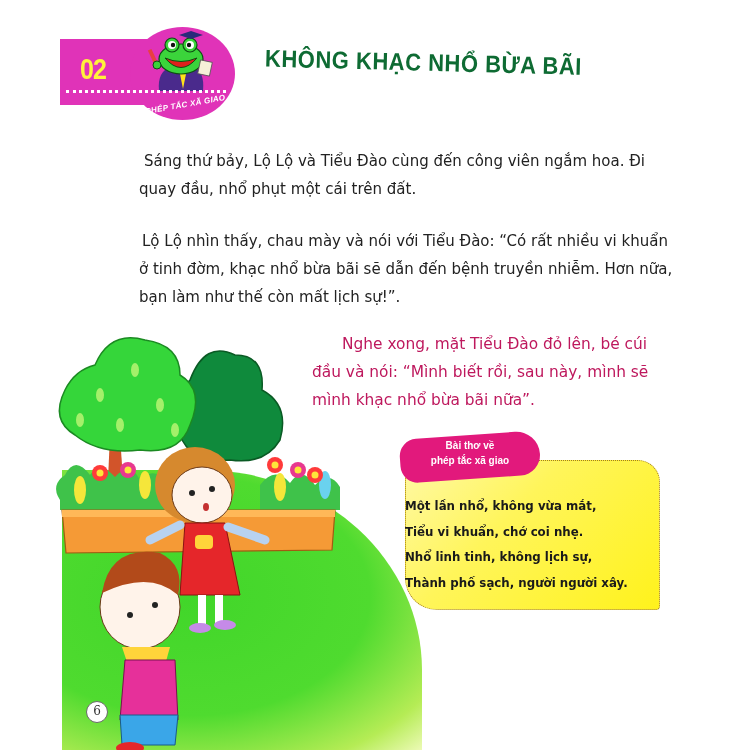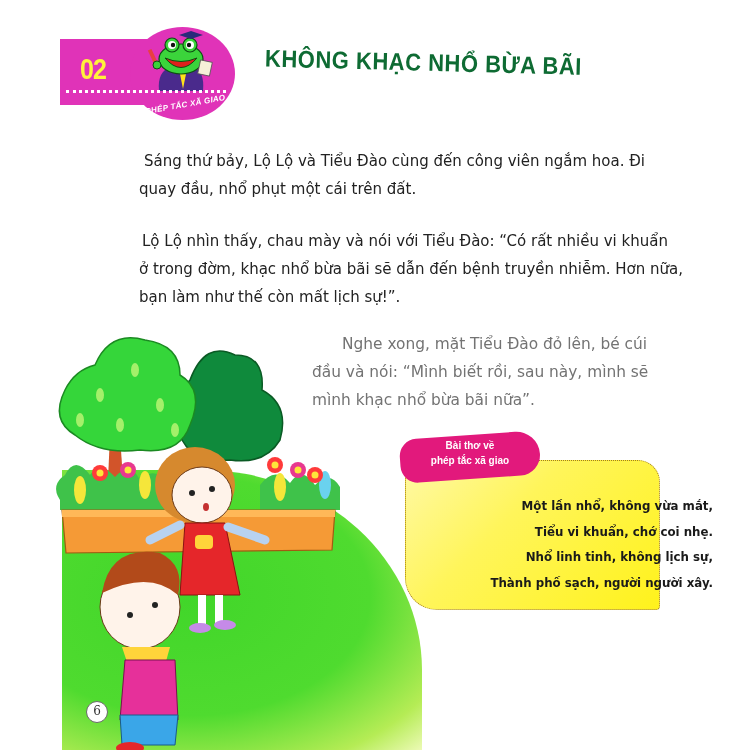--- a/index.html
+++ b/index.html
@@ -17,32 +17,32 @@
 
     
     .title { position: absolute; left: 265px; top: 50px; font-family: "Liberation Sans", sans-serif; font-weight: 700; font-size: 22px; color: #0e6b33; letter-spacing: 0.5px; transform: rotate(1.5deg) scaleY(1.1); white-space: nowrap; }
 
     
     .story { position: absolute; left: 142px; top: 147px; width: 550px; font-family: "DejaVu Sans", sans-serif; font-size: 15px; line-height: 28px; color: #222; }
     .story p { margin: 0; text-indent: 0; }
     .story p + p { margin-top: 24px; }
     .story-line { display: block; white-space: nowrap; }
 
-    .story-right { position: absolute; left: 312px; top: 330px; width: 380px; font-size: 15.4px; line-height: 28px; color: #737373; }
+    .story-right { position: absolute; left: 312px; top: 330px; width: 380px; font-size: 15.4px; line-height: 28px; color: #be185d; }
     .story-right .story-line:first-child { padding-left: 30px; }
 
     
     .illustration { position: absolute; left: 40px; top: 325px; width: 400px; height: 425px; }
     .lawn { position: absolute; left: 22px; top: 145px; width: 360px; height: 280px; background: radial-gradient(ellipse at 35% 45%, #41d62a 0%, #4fdb2f 55%, #b5ec55 85%, #ecfab5 100%); border-top-right-radius: 220px 200px; border-top-left-radius: 0; }
 
     
     .poem-box { position: absolute; left: 405px; top: 460px; width: 255px; height: 150px; background: linear-gradient(135deg, #fff9a6 0%, #fff55a 40%, #fff21c 100%); border: 1.5px dotted #a07a2a; border-radius: 4px 22px 4px 32px; }
     .poem-tag { position: absolute; left: 400px; top: 435px; width: 140px; height: 44px; background: #e2197c; border-radius: 22px 30px 26px 22px; transform: rotate(-4deg); }
     .poem-tag-text { position: absolute; left: 400px; top: 438px; width: 140px; text-align: center; font-family: "Liberation Sans", sans-serif; font-weight: 700; font-size: 10px; line-height: 15px; color: #ffffff; }
-    .poem-lines { position: absolute; left: 405px; top: 494px; width: 308px; text-align: right; font-family: "DejaVu Sans", sans-serif; font-weight: 700; font-size: 11.8px; line-height: 25.5px; color: #1a1a1a; }
+    .poem-lines { position: absolute; left: 405px; top: 494px; width: 308px; text-align: left; font-family: "DejaVu Sans", sans-serif; font-weight: 700; font-size: 11.8px; line-height: 25.5px; color: #1a1a1a; }
     .poem-line { display: block; white-space: nowrap; }
 
     
     .page-number { position: absolute; left: 86px; top: 701px; width: 22px; height: 22px; border-radius: 50%; background: #ffffff; border: 1.5px solid #6a6a6a; text-align: center; font-family: "DejaVu Serif", serif; font-size: 12px; line-height: 19px; color: #333; }
   </style>
 </head>
 <body>
 
 <div class="badge">
   <div class="badge-rect"></div>
@@ -77,21 +77,21 @@
 
 <h1 class="title">KHÔNG KHẠC NHỔ BỪA BÃI</h1>
 
 <div class="story">
   <p>
     <span class="story-line" style="padding-left:2px">Sáng thứ bảy, Lộ Lộ và Tiểu Đào cùng đến công viên ngắm hoa. Đi</span>
     <span class="story-line" style="margin-left:-3px">quay đầu, nhổ phụt một cái trên đất.</span>
   </p>
   <p>
     <span class="story-line" style="padding-left:0">Lộ Lộ nhìn thấy, chau mày và nói với Tiểu Đào: “Có rất nhiều vi khuẩn</span>
-    <span class="story-line" style="margin-left:-3px">ở trong đờm, khạc nhổ bừa bãi sẽ dẫn đến bệnh truyền nhiễm. Hơn nữa,</span>
+    <span class="story-line" style="margin-left:-3px">ở tinh đờm, khạc nhổ bừa bãi sẽ dẫn đến bệnh truyền nhiễm. Hơn nữa,</span>
     <span class="story-line" style="margin-left:-3px">bạn làm như thế còn mất lịch sự!”.</span>
   </p>
 </div>
 
 <div class="story-right">
   <span class="story-line">Nghe xong, mặt Tiểu Đào đỏ lên, bé cúi</span>
   <span class="story-line">đầu và nói: “Mình biết rồi, sau này, mình sẽ</span>
   <span class="story-line">mình khạc nhổ bừa bãi nữa”.</span>
 </div>
 

